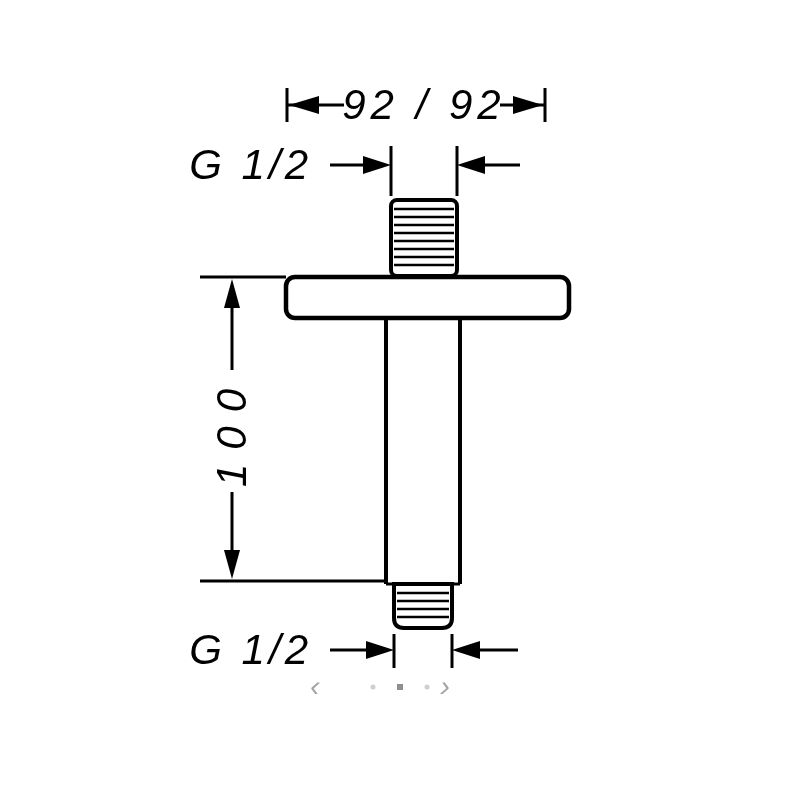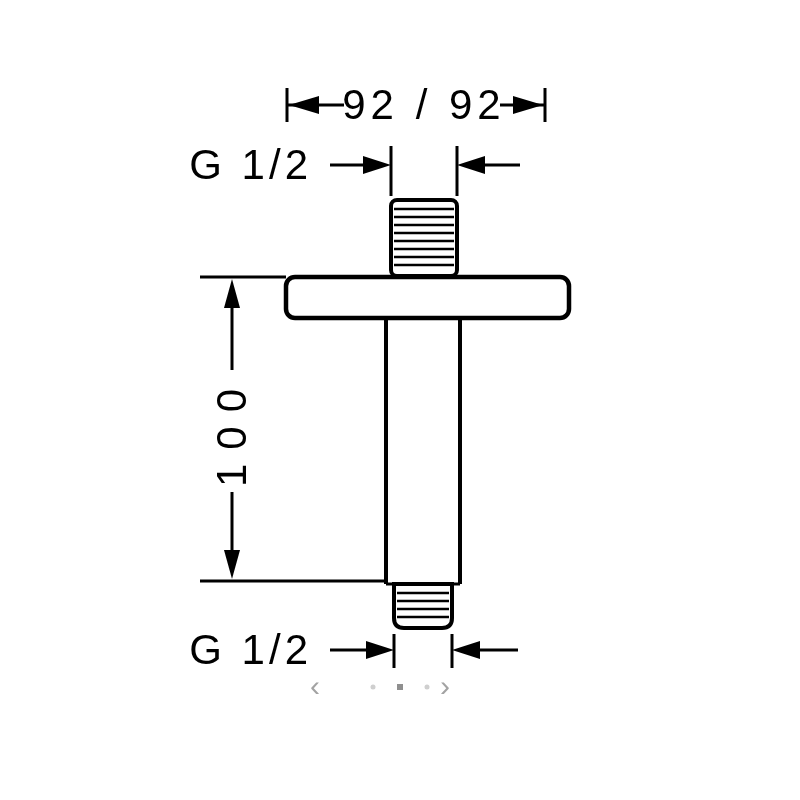--- a/index.html
+++ b/index.html
@@ -9,20 +9,21 @@
     height: 800px;
     background: #ffffff;
     font-family: "Liberation Sans", sans-serif;
     overflow: hidden;
   }
   .stage {
     position: relative;
     width: 800px;
     height: 800px;
     background: #ffffff;
+    font-style: italic;
   }
   svg { display: block; }
   .outline   { fill: #ffffff; stroke: #000000; stroke-width: 4; }
   .outline-b { fill: #ffffff; stroke: #000000; stroke-width: 4.5; }
   .dimline   { stroke: #000000; stroke-width: 3; fill: none; }
   .hatch     { stroke: #000000; stroke-width: 2.6; fill: none; }
   .arrow     { fill: #000000; stroke: none; }
   .dim-text  {
     font-family: "Liberation Sans", sans-serif;
     font-size: 42px;

